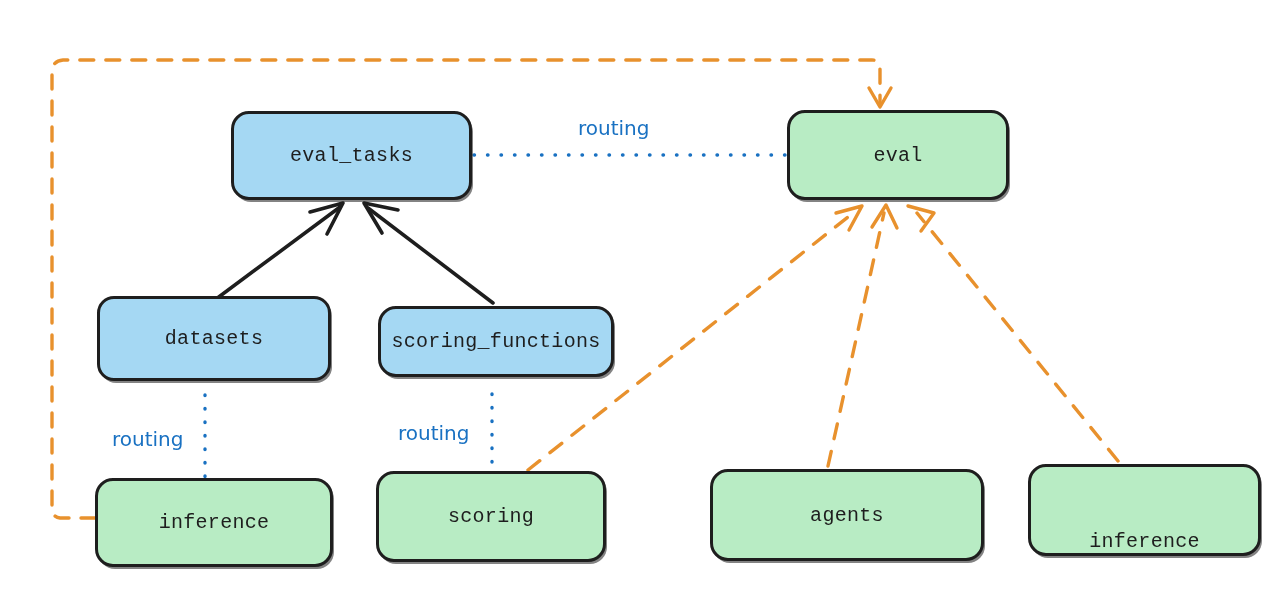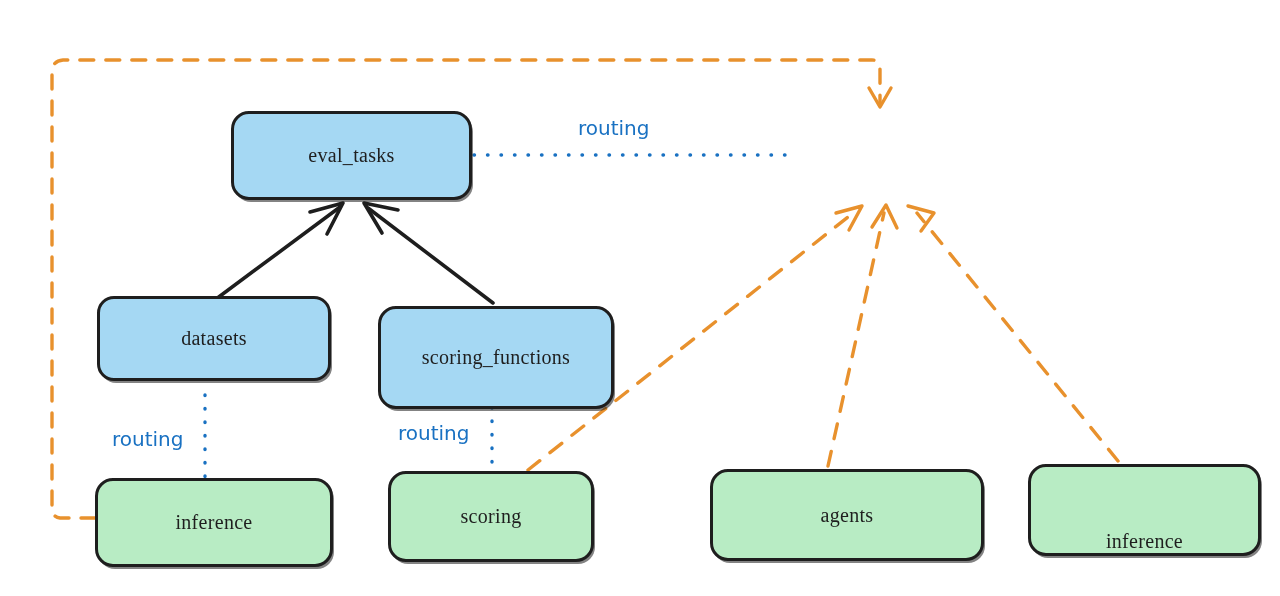--- a/index.html
+++ b/index.html
@@ -26,21 +26,21 @@
     pointer-events: none;
   }
   .node {
     position: absolute;
     box-sizing: border-box;
     border: 3px solid #1e1e1e;
     border-radius: 18px;
     display: flex;
     align-items: center;
     justify-content: center;
-    font-family: Liberation Serif, serif;
+    font-family: Liberation Mono, monospace;
     font-size: 20px;
     color: #1e1e1e;
     letter-spacing: 0.3px;
     box-shadow: 2px 3px 0 -1px rgba(30,30,30,0.55);
   }
   .node.blue  { background: #a5d8f3; }
   .node.green { background: #b8ecc4; }
   .node .node-label { pointer-events: none; }
 
   .edge-label {
@@ -79,30 +79,33 @@
     <path d="M 474,155 L 785,155" fill="none" stroke="#1971c2" stroke-width="3.4" stroke-linecap="round" stroke-dasharray="0.5 13"></path>
 
     <path d="M 205,395 L 205,477" fill="none" stroke="#1971c2" stroke-width="3.4" stroke-linecap="round" stroke-dasharray="0.5 13"></path>
 
     <path d="M 492,394 L 492,470" fill="none" stroke="#1971c2" stroke-width="3.4" stroke-linecap="round" stroke-dasharray="0.5 13"></path>
   </svg>
 
   <div class="node blue" style="left: 231px; top: 111px; width: 241px; height: 89px;">
     <span class="node-label">eval_tasks</span>
   </div>
+  <div class="node green" style="left: 787px; top: 110px; width: 222px; height: 90px;">
+    <span class="node-label">eval</span>
+  </div>
   <div class="node blue" style="left: 97px; top: 296px; width: 234px; height: 85px; border-radius: 17px;">
     <span class="node-label">datasets</span>
   </div>
-  <div class="node blue" style="left: 378px; top: 306px; width: 236px; height: 103px;">
+  <div class="node blue" style="left: 378px; top: 306px; width: 236px; height: 71px;">
     <span class="node-label">scoring_functions</span>
   </div>
   <div class="node green" style="left: 95px; top: 478px; width: 238px; height: 89px;">
     <span class="node-label">inference</span>
   </div>
-  <div class="node green" style="left: 388px; top: 471px; width: 206px; height: 91px;">
+  <div class="node green" style="left: 376px; top: 471px; width: 230px; height: 91px;">
     <span class="node-label">scoring</span>
   </div>
   <div class="node green" style="left: 710px; top: 469px; width: 274px; height: 92px; justify-content: center;">
     <span class="node-label">agents</span>
   </div>
   <div class="node green" style="left: 1028px; top: 464px; width: 233px; height: 92px; align-items: flex-end;">
     <span class="node-label">inference</span>
   </div>
 
   <div class="edge-label" style="left: 578px; top: 116px;">routing</div>

